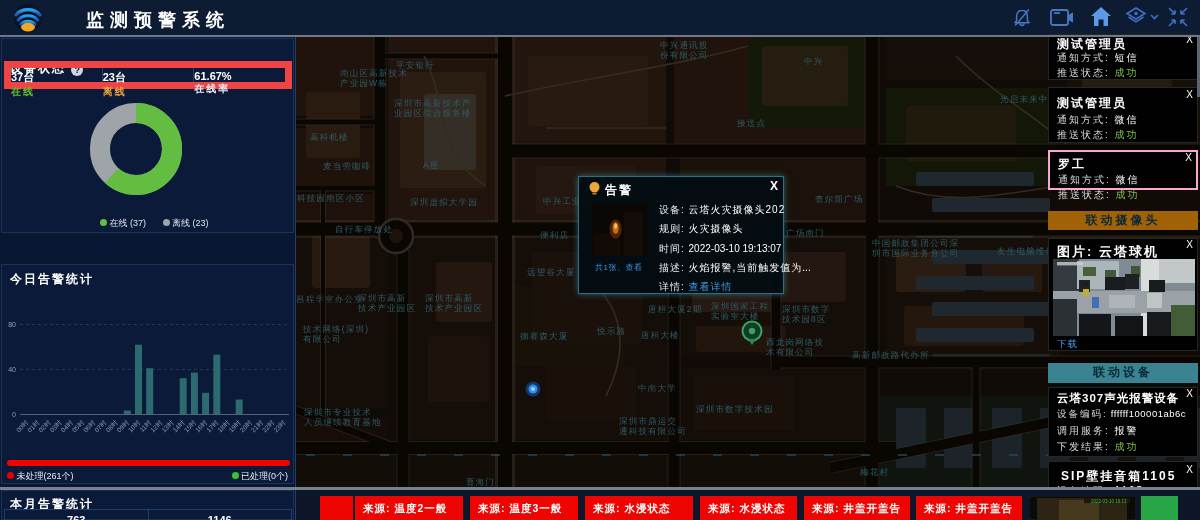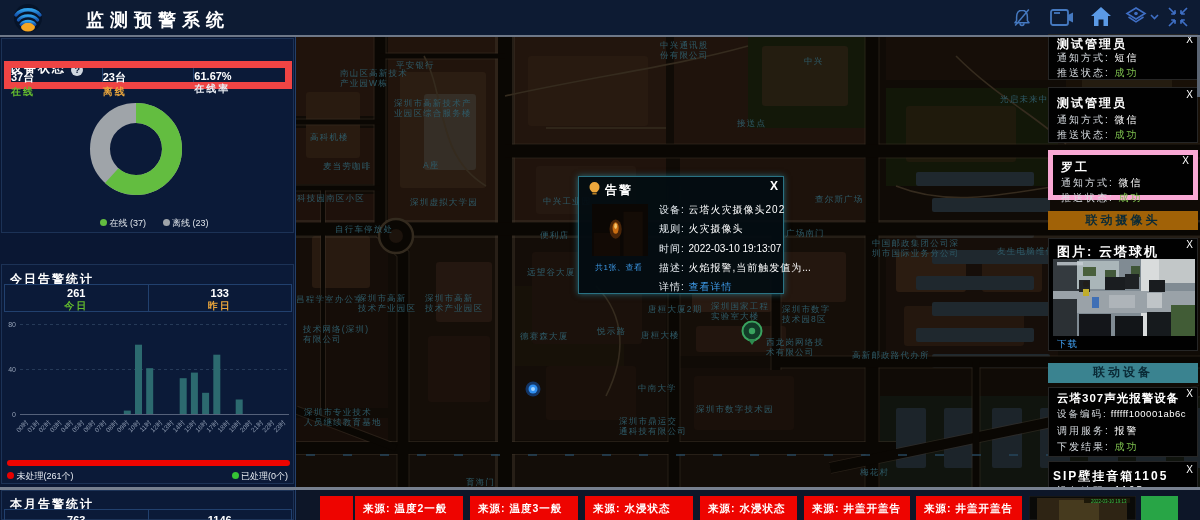--- a/index.html
+++ b/index.html
@@ -92,30 +92,20 @@
 <div class="abs" style="left:98px;top:178px;font-size:9px;color:#dfe4ea;white-space:nowrap">
 <span style="display:inline-block;width:7px;height:7px;border-radius:4px;background:#63bd40"></span> 在线 (37)
 <span style="display:inline-block;width:7px;height:7px;border-radius:4px;background:#9fa4a9;margin-left:14px"></span> 离线 (23)
 </div>
 </div>
 
 <div class="abs" style="left:1px;top:264px;width:293px;height:220px;background:#0b1a38;border:1px solid #1c3256;z-index:6">
 
 <div class="abs cjk" style="left:8px;top:6px;font-size:12px;font-weight:bold;color:#fff">今日告警统计</div>
 
-<div class="abs" style="left:2px;top:19px;width:288px;height:28px;border:1px solid #21406e;display:flex;text-align:center">
-<div style="flex:1;border-right:1px solid #21406e;padding-top:2px">
-        <div style="font-size:11px;font-weight:bold;color:#fff">261</div>
-        <div class="cjk" style="font-size:10px;color:#64bc2e;font-weight:bold">今日</div>
-      </div>
-<div style="flex:1;padding-top:2px">
-        <div style="font-size:11px;font-weight:bold;color:#fff">133</div>
-        <div class="cjk" style="font-size:10px;color:#eba63c;font-weight:bold">昨日</div>
-      </div>
-</div>
 
 <svg class="abs" style="left:0;top:50px" width="293" height="130" viewBox="0 0 293 130">
 <text x="14" y="12" fill="#93a0b5" font-size="7" text-anchor="end">80</text>
 <text x="14" y="57" fill="#93a0b5" font-size="7" text-anchor="end">40</text>
 <text x="14" y="102" fill="#93a0b5" font-size="7" text-anchor="end">0</text>
 <line x1="18" y1="9.5" x2="287" y2="9.5" stroke="#263a58" stroke-width="1" stroke-dasharray="3 3"></line>
 <line x1="18" y1="54.5" x2="287" y2="54.5" stroke="#263a58" stroke-width="1" stroke-dasharray="3 3"></line>
 <line x1="18" y1="99.5" x2="287" y2="99.5" stroke="#55617a" stroke-width="1"></line>
 <g fill="#2c6a6f">
         <rect x="121.8" y="95.6" width="7" height="3.4"></rect>
@@ -412,21 +402,21 @@
 <div class="abs" style="right:4px;top:-1px;font-size:10px;color:#fff">X</div>
 </div>
 
 <div class="abs" style="left:1048px;top:87px;width:150px;height:56px;background:#010101;border:1px solid #262626;z-index:10;color:#fff">
 <div class="abs cjk" style="left:8px;top:7px;font-size:12px;font-weight:bold">测试管理员</div>
 <div class="abs cjk" style="left:8px;top:25px;font-size:10px;color:#d8dde2">通知方式: <span style="color:#fff">微信</span></div>
 <div class="abs cjk" style="left:8px;top:40px;font-size:10px;color:#d8dde2">推送状态: <span style="color:#7ec14f">成功</span></div>
 <div class="abs" style="right:4px;top:1px;font-size:10px;color:#fff">X</div>
 </div>
 
-<div class="abs" style="left:1048px;top:150px;width:150px;height:50px;background:#010101;border:5px solid #f9a8d4;z-index:10;color:#fff">
+<div class="abs" style="left:1048px;top:150px;width:150px;height:40px;background:#010101;border:2px solid #f9a8d4;z-index:10;color:#fff">
 <div class="abs cjk" style="left:8px;top:4px;font-size:12px;font-weight:bold">罗工</div>
 <div class="abs cjk" style="left:8px;top:21px;font-size:10px;color:#d8dde2">通知方式: <span style="color:#fff">微信</span></div>
 <div class="abs cjk" style="left:8px;top:36px;font-size:10px;color:#d8dde2">推送状态: <span style="color:#7ec14f">成功</span></div>
 <div class="abs" style="right:4px;top:0px;font-size:10px;color:#fff">X</div>
 </div>
 
 <div class="abs cjk" style="left:1048px;top:211px;width:150px;height:19px;background:#a16207;z-index:10;color:#0a2a36;font-size:12px;font-weight:bold;text-align:center;line-height:19px;letter-spacing:3px">联动摄像头</div>
 
 <div class="abs" style="left:1048px;top:238px;width:150px;height:113px;background:#010101;border:1px solid #262626;z-index:10;color:#fff">
 <div class="abs cjk" style="left:8px;top:4px;font-size:13px;font-weight:bold">图片: 云塔球机</div>
@@ -466,18 +456,18 @@
 
 <div class="abs" style="left:1048px;top:387px;width:150px;height:70px;background:#010101;border:1px solid #262626;z-index:10;color:#fff">
 <div class="abs cjk" style="left:8px;top:3px;font-size:11.5px;font-weight:bold;letter-spacing:1px;white-space:nowrap">云塔307声光报警设备</div>
 <div class="abs" style="left:8px;top:20px;font-size:9.5px;color:#d8dde2;letter-spacing:0.5px;white-space:nowrap"><span class="cjk">设备编码:</span> <span style="color:#fff">ffffff100001ab6c</span></div>
 <div class="abs cjk" style="left:8px;top:36px;font-size:10px;color:#d8dde2">调用服务: <span style="color:#fff">报警</span></div>
 <div class="abs cjk" style="left:8px;top:52px;font-size:10px;color:#d8dde2">下发结果: <span style="color:#7ec14f">成功</span></div>
 <div class="abs" style="right:4px;top:0px;font-size:10px;color:#fff">X</div>
 </div>
 
 <div class="abs" style="left:1048px;top:461px;width:150px;height:27px;background:#010101;border:1px solid #262626;border-bottom:none;z-index:10;color:#fff;overflow:hidden">
-<div class="abs cjk" style="left:4px;top:6px;font-size:12px;font-weight:bold;white-space:nowrap">SIP壁挂音箱1105</div>
+<div class="abs cjk" style="left:12px;top:6px;font-size:12px;font-weight:bold;white-space:nowrap">SIP壁挂音箱1105</div>
 <div class="abs cjk" style="left:8px;top:22px;font-size:10px;color:#d8dde2">设备编码: <span style="color:#fff">1105</span></div>
 <div class="abs" style="right:4px;top:2px;font-size:10px;color:#fff">X</div>
 </div>
 
 <div class="abs" style="left:1197px;top:37px;width:3px;height:60px;background:#5a6472;z-index:12"></div>
 
 </body></html>

